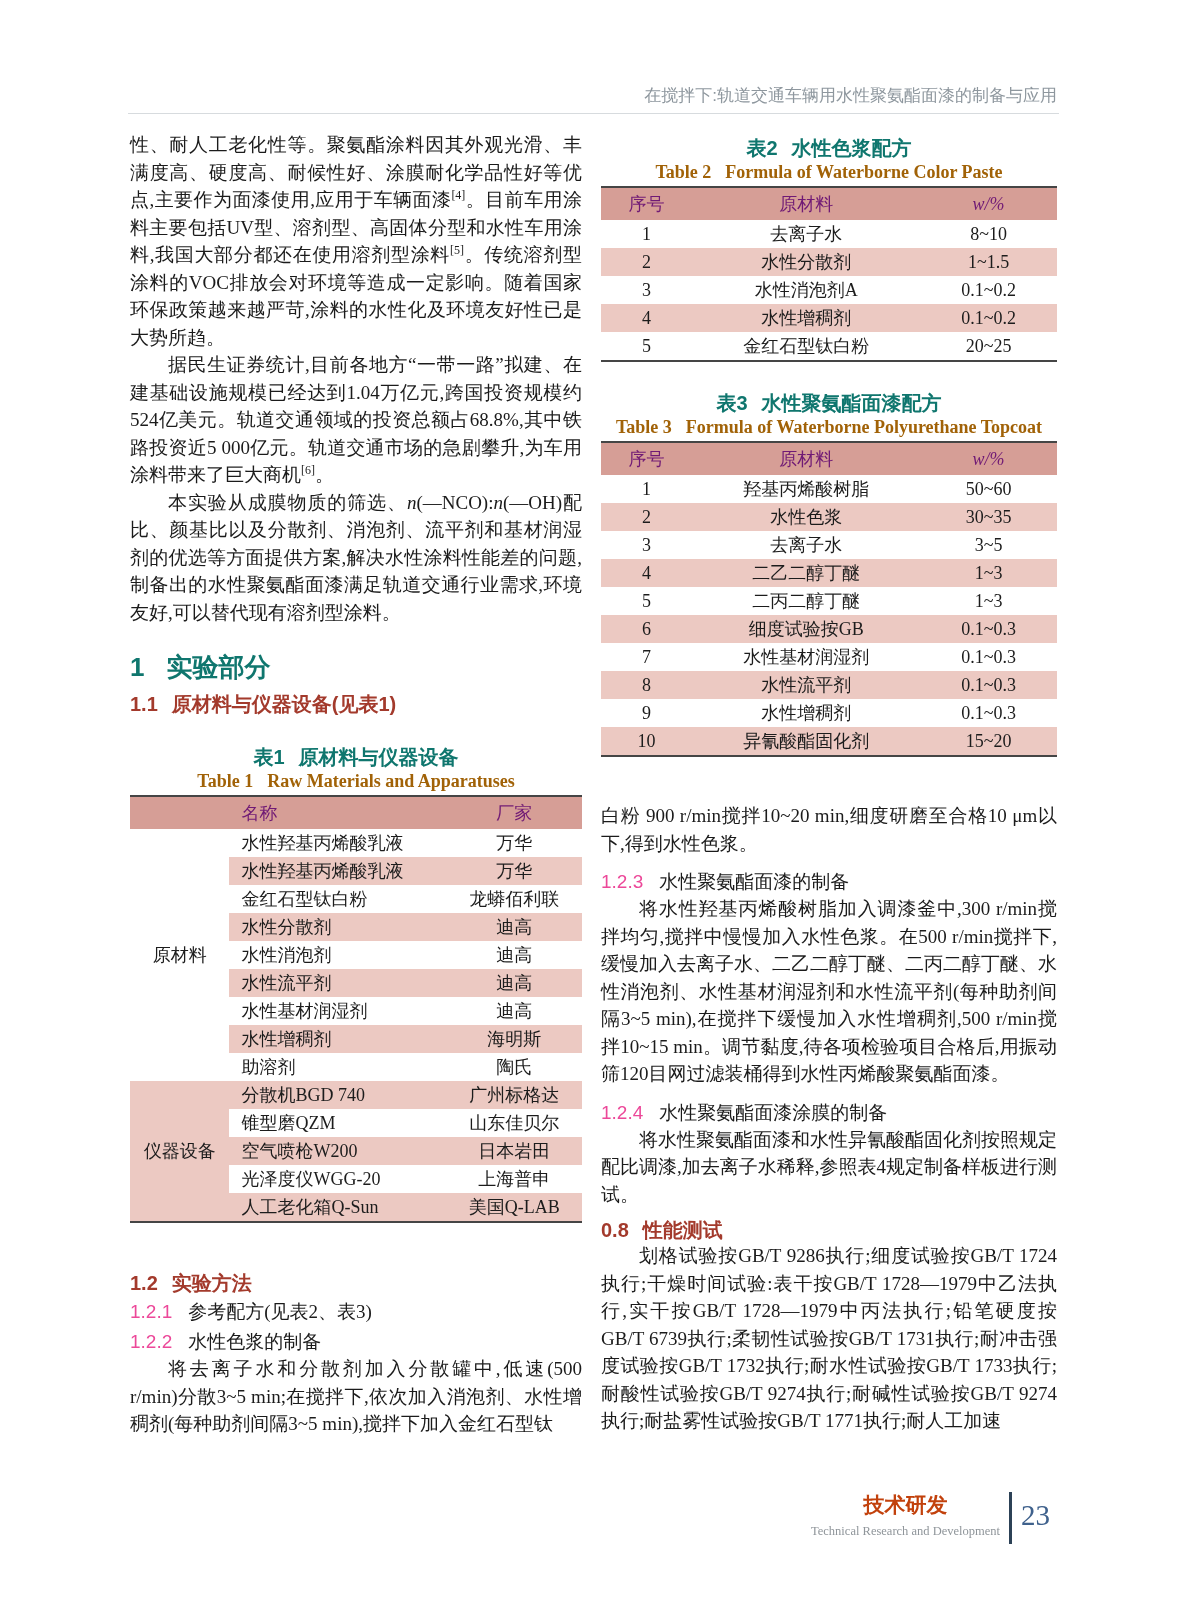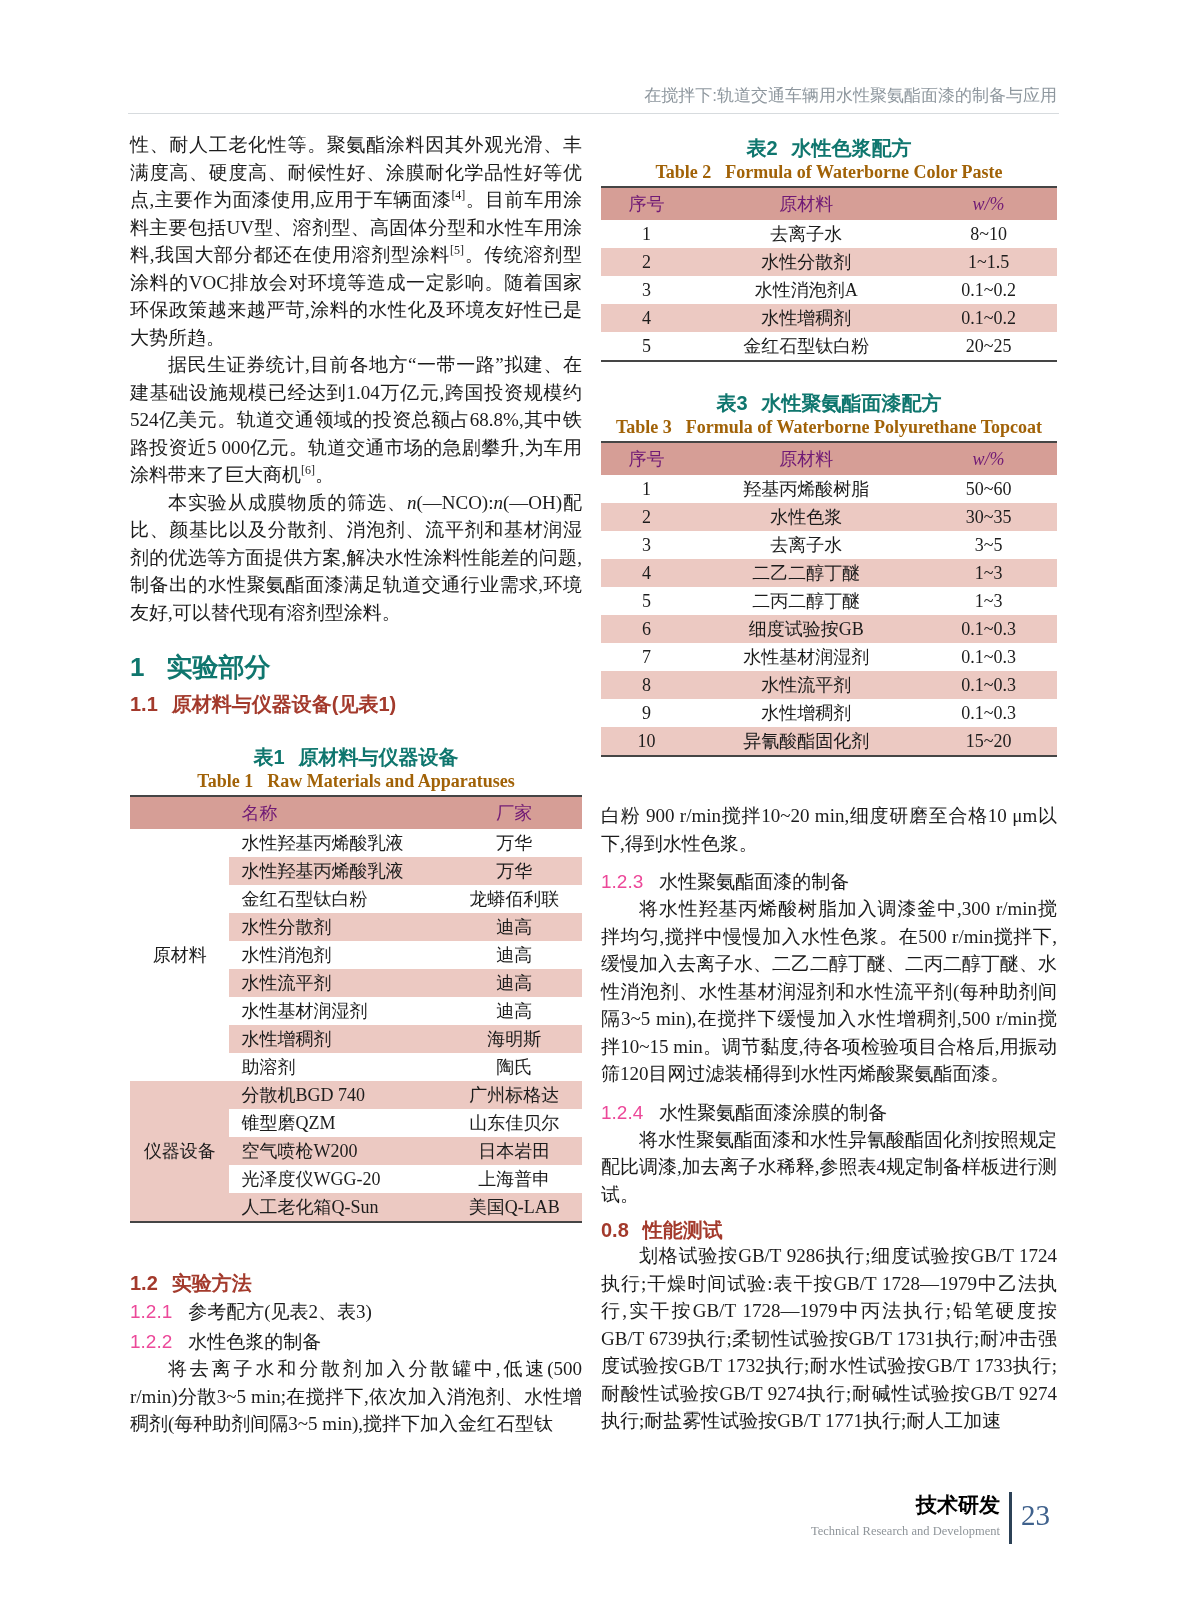--- a/index.html
+++ b/index.html
@@ -74,21 +74,21 @@
   .gap-cont { margin-top:45px; }
 
   
   .footer {
     position:absolute; top:1492px; right:137px;
     display:flex; align-items:flex-start;
   }
   .f-labels { text-align:right; }
   .f-cn {
     font-family:"Liberation Sans","DejaVu Sans",sans-serif; font-weight:bold;
-    font-size:21px; color:#000000; line-height:26px;
+    font-size:21px; color:#c2410c; line-height:26px;text-align:center;
   }
   .f-en {
     font-family:"Liberation Serif","DejaVu Serif",serif; font-size:12.5px;
     color:#8f959a; line-height:18px; margin-top:4px;
   }
   .f-bar { width:3px; height:52px; background:#2c4156; margin:0 9px 0 9px; }
   .f-num {
     font-family:"Liberation Serif","DejaVu Serif",serif; font-size:29px;
     color:#3f618c; line-height:30px; padding-top:8px;
   }

